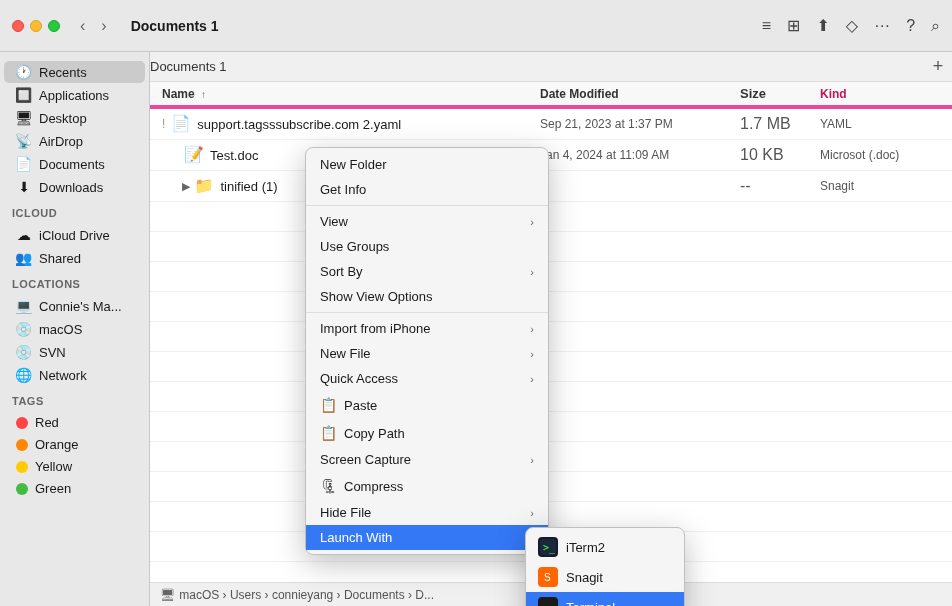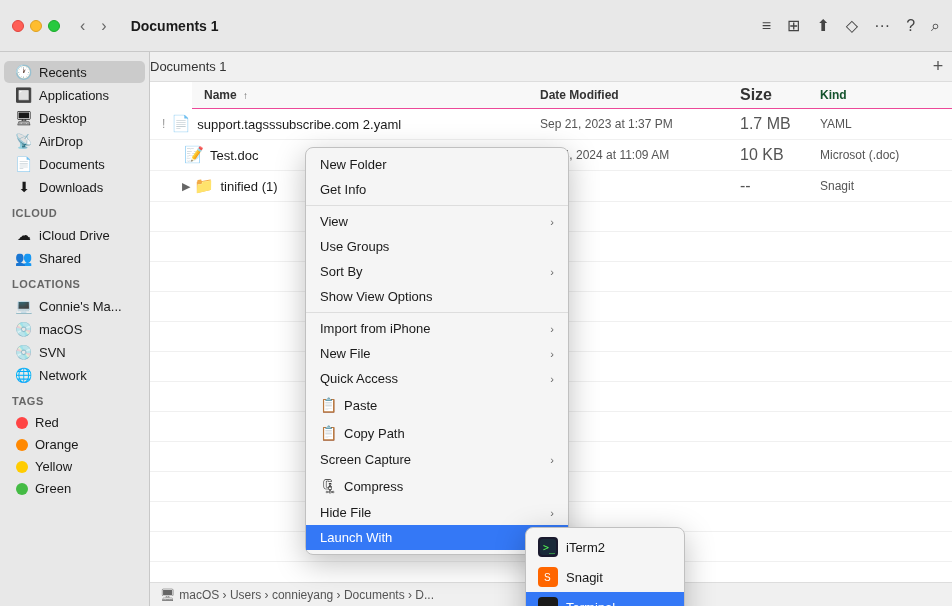--- a/index.html
+++ b/index.html
@@ -152,31 +152,30 @@
     }
 
     
     .file-table {
       flex: 1;
       overflow-y: auto;
     }
     .file-table-header {
       display: flex;
       align-items: center;
-      border-bottom: 1px solid #ec4899;
+      border-bottom: 4px solid #ec4899;
       padding: 4px 12px;
       background: #f8f8f8;
       position: sticky;
       top: 0;
-      margin-left: 42px;
     }
     .col-name { flex: 1; font-weight: 600; font-size: 12px; color: #333; }
     .col-date { width: 200px; font-weight: 600; font-size: 12px; color: #333; }
-    .col-size { width: 80px; font-weight: 600; font-size: 16px; color: #333; }
-    .col-kind { width: 120px; font-weight: 600; font-size: 12px; color: #14532d; }
+    .col-size { width: 80px; font-weight: 600; font-size: 13px; color: #333; }
+    .col-kind { width: 120px; font-weight: 600; font-size: 12px; color: #be185d; }
     .sort-arrow { color: #666; margin-left: 3px; font-size: 10px; }
 
     .file-row {
       display: flex;
       align-items: center;
       padding: 5px 12px;
       border-bottom: 1px solid #f0f0f0;
       cursor: pointer;
     }
     .file-icon { width: 20px; height: 20px; margin-right: 6px; font-size: 16px; flex-shrink: 0; }
@@ -185,21 +184,21 @@
     .file-size { width: 80px; font-size: 16px; color: #555; }
     .file-kind { width: 120px; font-size: 12px; color: #555; }
     .file-warn { color: #999; margin-right: 6px; font-size: 12px; }
     .expand-arrow { color: #666; margin-right: 4px; font-size: 11px; }
 
     
     .context-menu {
       position: absolute;
       top: 95px;
       left: 155px;
-      width: 264px;
+      width: 244px;
       background: #f5f5f5;
       border: 1px solid #c0c0c0;
       border-radius: 8px;
       box-shadow: 0 8px 30px rgba(0,0,0,0.25);
       z-index: 100;
       padding: 4px 0;
     }
     .menu-item {
       display: flex;
       align-items: center;

